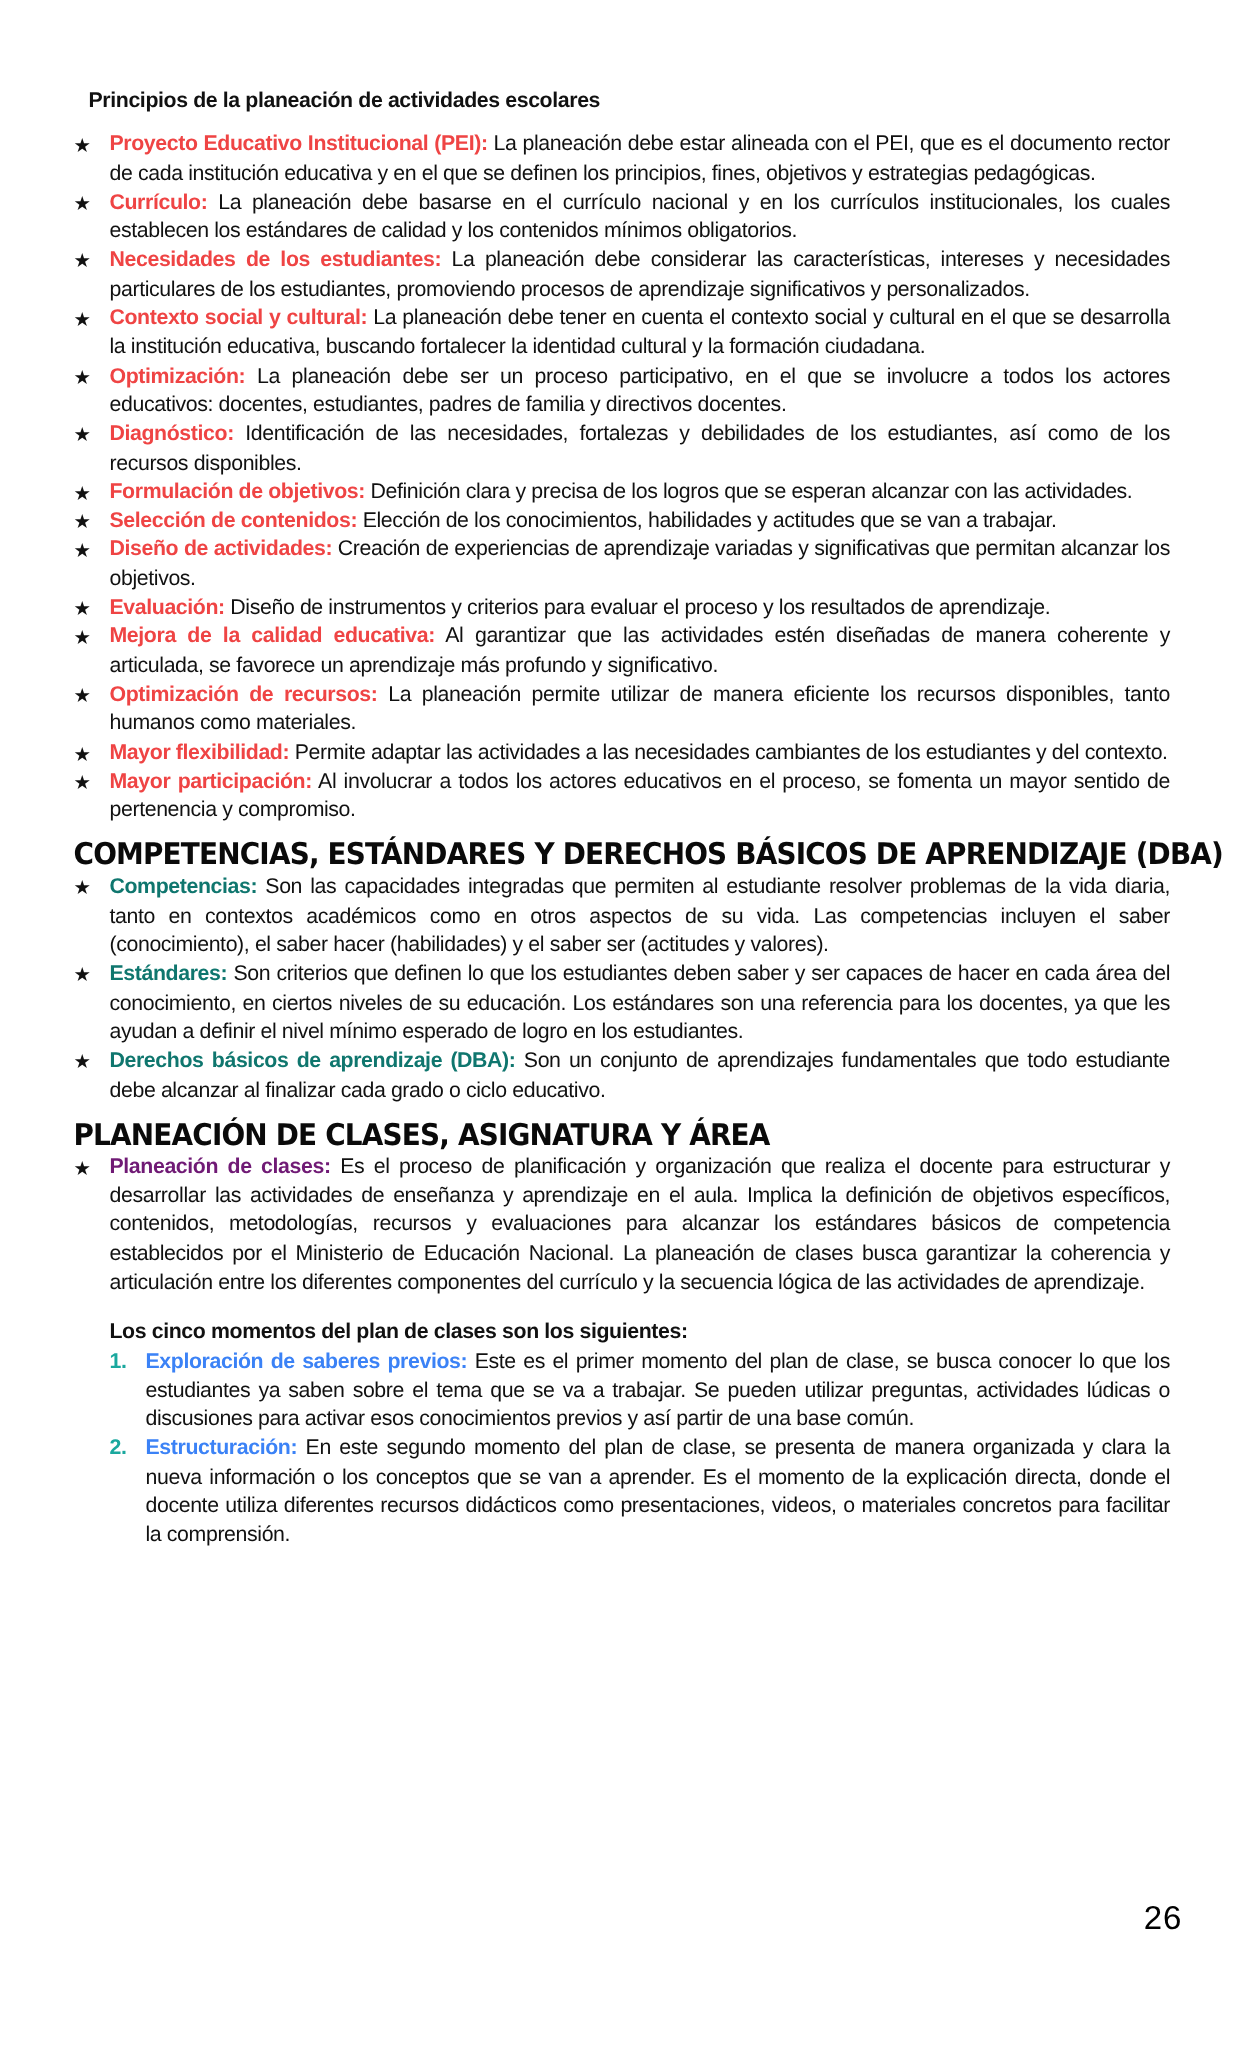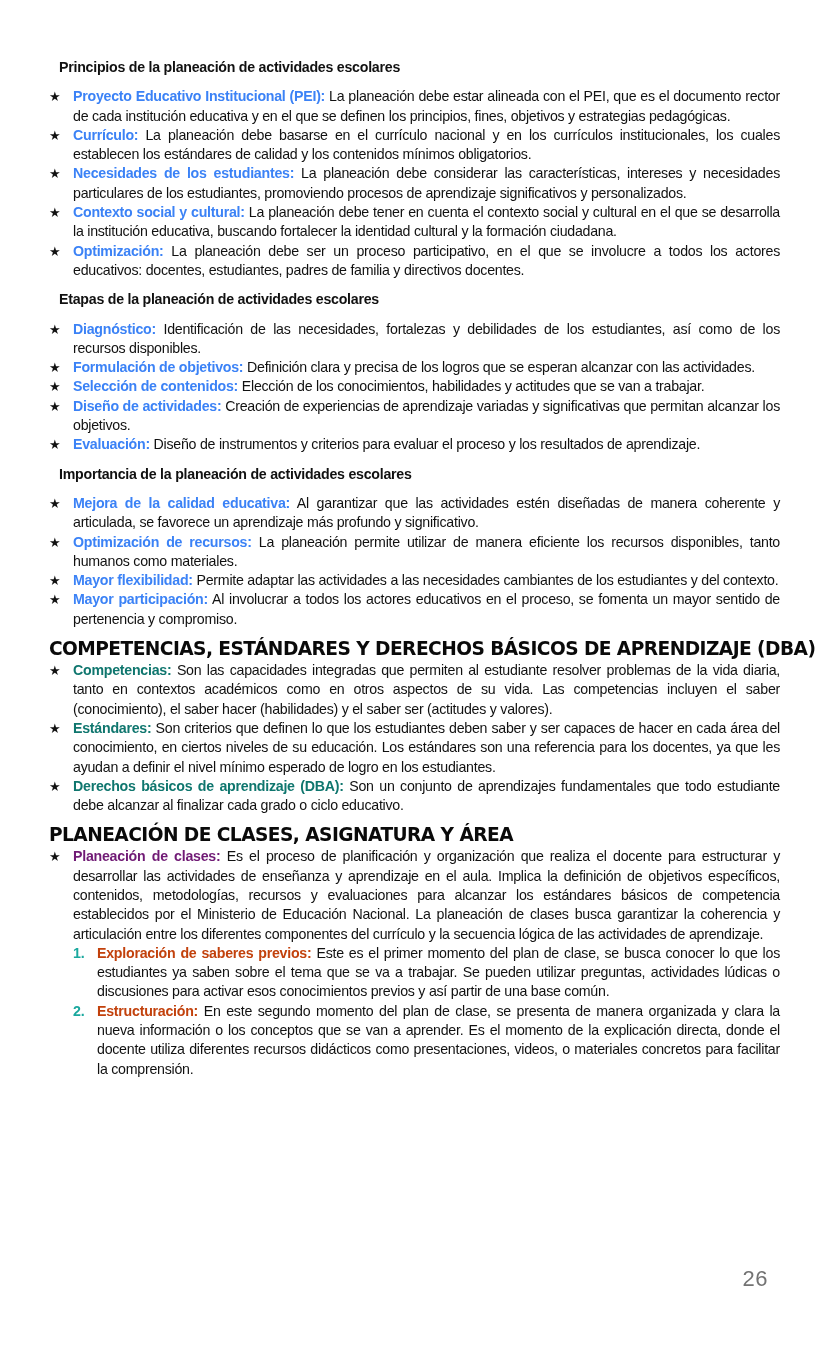--- a/index.html
+++ b/index.html
@@ -16,86 +16,85 @@
   .para { text-align: justify; margin: 0; }
   .subhead { font-weight: bold; margin: 10px 0 10px 10px; }
   ul.stars, ol.nums { list-style: none; margin: 0; padding: 0; }
   ul.stars li, ol.nums li {
     position: relative; padding-left: 24px; text-align: justify; margin: 0;
   }
   ul.stars li .bullet {
     position: absolute; left: 0; top: 0; font-size: 13px; color: #111;
   }
   .term { font-weight: bold; }
-  .pink .term { color: #3b82f6; }
+  .pink .term { color: #ef4444; }
   .violet .term { color: #0f766e; }
   .orange .term { color: #701a75; }
-  .teal .term { color: #c2410c; }
+  .teal .term { color: #3b82f6; }
   .section-title {
     font-family: "DejaVu Sans", sans-serif; font-weight: bold;
     font-size: 20px; line-height: 26px; letter-spacing: -0.6px;
     margin: 6px 0 0 0; transform: scaleX(0.93); transform-origin: left;
     white-space: nowrap; color: #0a0a0a;
   }
   .clases-block { padding-left: 24px; }
   .clases-block .subhead { margin: 14px 0 0 0; }
   ol.nums li { padding-left: 24px; }
   ol.nums li .num {
     position: absolute; left: 0; top: 0; font-weight: bold; color: #1aa89e;
   }
   .page-number {
-    position: absolute; right: 60px; top: 1266px;
-    font-size: 22px; color: #737373; letter-spacing: 0.5px;
+    position: absolute; right: 40px; top: 1266px;
+    font-size: 22px; color: #000000; letter-spacing: 0.5px;
   }
 </style>
 </head>
 <body>
 
 <div class="page">
 
 
   <div class="subhead">Principios de la planeación de actividades escolares</div>
   <ul class="stars pink">
     <li><span class="bullet">★</span><span class="term">Proyecto Educativo Institucional (PEI):</span><span> La planeación debe estar alineada con el PEI, que es el documento rector de cada institución educativa y en el que se definen los principios, fines, objetivos y estrategias pedagógicas.</span></li>
     <li><span class="bullet">★</span><span class="term">Currículo:</span><span> La planeación debe basarse en el currículo nacional y en los currículos institucionales, los cuales establecen los estándares de calidad y los contenidos mínimos obligatorios.</span></li>
     <li><span class="bullet">★</span><span class="term">Necesidades de los estudiantes:</span><span> La planeación debe considerar las características, intereses y necesidades particulares de los estudiantes, promoviendo procesos de aprendizaje significativos y personalizados.</span></li>
     <li><span class="bullet">★</span><span class="term">Contexto social y cultural:</span><span> La planeación debe tener en cuenta el contexto social y cultural en el que se desarrolla la institución educativa, buscando fortalecer la identidad cultural y la formación ciudadana.</span></li>
     <li><span class="bullet">★</span><span class="term">Optimización:</span><span> La planeación debe ser un proceso participativo, en el que se involucre a todos los actores educativos: docentes, estudiantes, padres de familia y directivos docentes.</span></li>
   </ul>
 
-  <div class="subhead">Etapas de la planeación de actividades escolares</div>
   <ul class="stars pink">
     <li><span class="bullet">★</span><span class="term">Diagnóstico:</span><span> Identificación de las necesidades, fortalezas y debilidades de los estudiantes, así como de los recursos disponibles.</span></li>
     <li><span class="bullet">★</span><span class="term">Formulación de objetivos:</span><span> Definición clara y precisa de los logros que se esperan alcanzar con las actividades.</span></li>
     <li><span class="bullet">★</span><span class="term">Selección de contenidos:</span><span> Elección de los conocimientos, habilidades y actitudes que se van a trabajar.</span></li>
     <li><span class="bullet">★</span><span class="term">Diseño de actividades:</span><span> Creación de experiencias de aprendizaje variadas y significativas que permitan alcanzar los objetivos.</span></li>
     <li><span class="bullet">★</span><span class="term">Evaluación:</span><span> Diseño de instrumentos y criterios para evaluar el proceso y los resultados de aprendizaje.</span></li>
   </ul>
 
-  <div class="subhead">Importancia de la planeación de actividades escolares</div>
   <ul class="stars pink">
     <li><span class="bullet">★</span><span class="term">Mejora de la calidad educativa:</span><span> Al garantizar que las actividades estén diseñadas de manera coherente y articulada, se favorece un aprendizaje más profundo y significativo.</span></li>
     <li><span class="bullet">★</span><span class="term">Optimización de recursos:</span><span> La planeación permite utilizar de manera eficiente los recursos disponibles, tanto humanos como materiales.</span></li>
     <li><span class="bullet">★</span><span class="term">Mayor flexibilidad:</span><span> Permite adaptar las actividades a las necesidades cambiantes de los estudiantes y del contexto.</span></li>
     <li><span class="bullet">★</span><span class="term">Mayor participación:</span><span> Al involucrar a todos los actores educativos en el proceso, se fomenta un mayor sentido de pertenencia y compromiso.</span></li>
   </ul>
 
   <h2 class="section-title">COMPETENCIAS, ESTÁNDARES Y DERECHOS BÁSICOS DE APRENDIZAJE (DBA)</h2>
   <ul class="stars violet">
     <li><span class="bullet">★</span><span class="term">Competencias:</span><span> Son las capacidades integradas que permiten al estudiante resolver problemas de la vida diaria, tanto en contextos académicos como en otros aspectos de su vida. Las competencias incluyen el saber (conocimiento), el saber hacer (habilidades) y el saber ser (actitudes y valores).</span></li>
     <li><span class="bullet">★</span><span class="term">Estándares:</span><span> Son criterios que definen lo que los estudiantes deben saber y ser capaces de hacer en cada área del conocimiento, en ciertos niveles de su educación. Los estándares son una referencia para los docentes, ya que les ayudan a definir el nivel mínimo esperado de logro en los estudiantes.</span></li>
     <li><span class="bullet">★</span><span class="term">Derechos básicos de aprendizaje (DBA):</span><span> Son un conjunto de aprendizajes fundamentales que todo estudiante debe alcanzar al finalizar cada grado o ciclo educativo.</span></li>
   </ul>
 
   <h2 class="section-title">PLANEACIÓN DE CLASES, ASIGNATURA Y ÁREA</h2>
   <ul class="stars orange">
     <li><span class="bullet">★</span><span class="term">Planeación de clases:</span><span> Es el proceso de planificación y organización que realiza el docente para estructurar y desarrollar las actividades de enseñanza y aprendizaje en el aula. Implica la definición de objetivos específicos, contenidos, metodologías, recursos y evaluaciones para alcanzar los estándares básicos de competencia establecidos por el Ministerio de Educación Nacional. La planeación de clases busca garantizar la coherencia y articulación entre los diferentes componentes del currículo y la secuencia lógica de las actividades de aprendizaje.</span></li>
   </ul>
 
   <div class="clases-block">
+    <div class="subhead">Los cinco momentos del plan de clases son los siguientes:</div>
     <ol class="nums teal">
       <li><span class="num">1.</span><span class="term">Exploración de saberes previos:</span><span> Este es el primer momento del plan de clase, se busca conocer lo que los estudiantes ya saben sobre el tema que se va a trabajar. Se pueden utilizar preguntas, actividades lúdicas o discusiones para activar esos conocimientos previos y así partir de una base común.</span></li>
       <li><span class="num">2.</span><span class="term">Estructuración:</span><span> En este segundo momento del plan de clase, se presenta de manera organizada y clara la nueva información o los conceptos que se van a aprender. Es el momento de la explicación directa, donde el docente utiliza diferentes recursos didácticos como presentaciones, videos, o materiales concretos para facilitar la comprensión.</span></li>
     </ol>
   </div>
 </div>
 
 <div class="page-number">26</div>
 
 </body></html>

